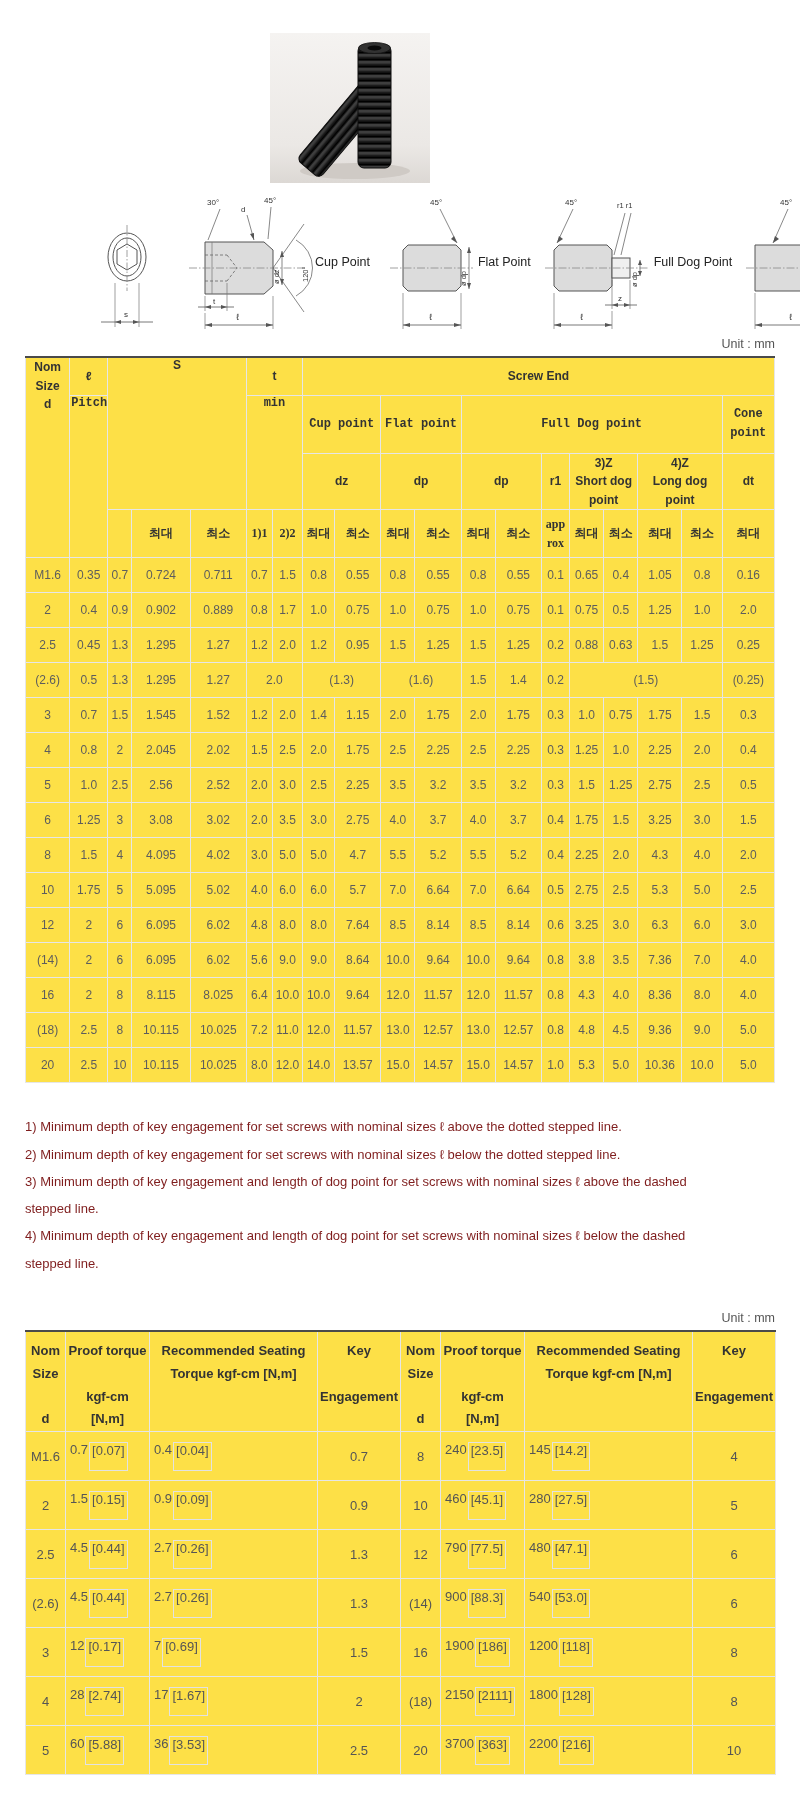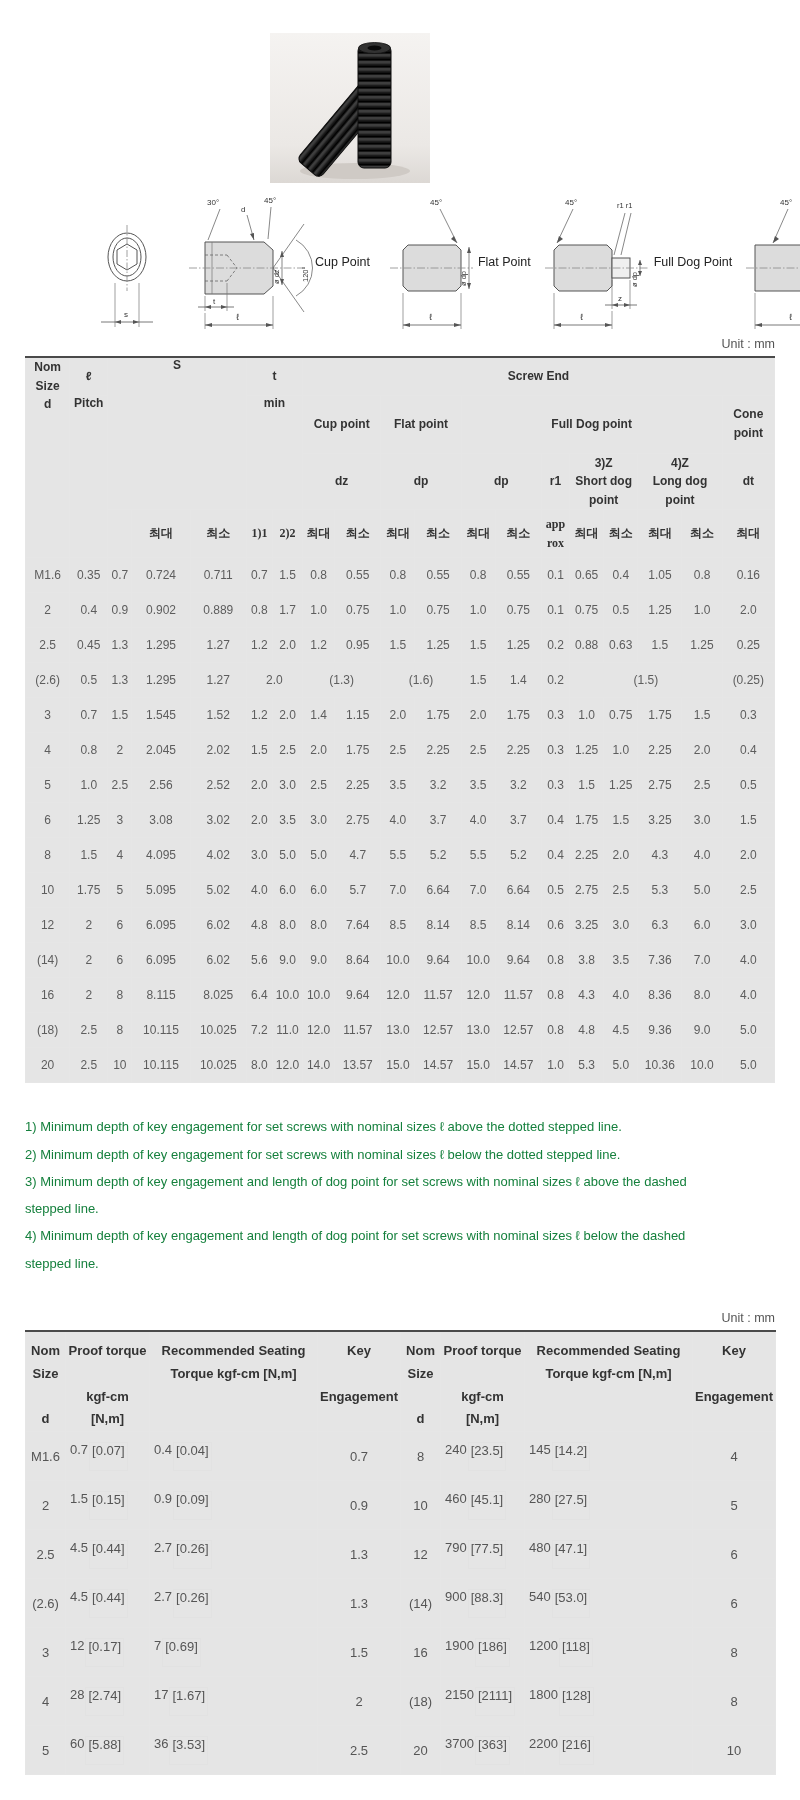--- a/index.html
+++ b/index.html
@@ -12,31 +12,31 @@
   
   .drawings{margin:4px 0 0 72px;display:flex;align-items:flex-end;gap:8px;}
   .fig{display:flex;align-items:center;}
   .fig-caption{font-size:12.5px;color:#222;height:20px;line-height:20px;white-space:nowrap;}
   svg text{font-family:"Liberation Sans","DejaVu Sans",sans-serif;}
 
   .unit{width:750px;text-align:right;font-size:12.5px;color:#555;margin:0 0 5px;}
   .unit2{margin-top:34px;}
 
   
-  table{border-collapse:collapse;table-layout:fixed;width:750px;background:#e5e5e5;padding-left:24px;}
+  table{border-collapse:collapse;table-layout:fixed;width:750px;background:#fde047;padding-left:24px;}
   table.dim{border-top:2px solid #4a4a4a;border-bottom:1px solid #c9c9c9;font-size:12px;}
   table.dim th,table.dim td{border:1px solid #e6e6e6;text-align:center;padding:0 1px;font-weight:normal;}
   table.dim th{color:#333;font-weight:bold;}
   table.dim td{color:#5d5d5d;height:34px;}
-  tr.hA{height:38px;} tr.hB{height:58px;} tr.hC{height:56px;} tr.hD{height:48px;font-family:Liberation Serif, serif;}
+  tr.hA{height:38px;} tr.hB{height:58px;font-family:Liberation Mono, monospace;} tr.hC{height:56px;} tr.hD{height:48px;font-family:Liberation Serif, serif;}
   .pre{white-space:pre-line;line-height:1.55;}
   .top{vertical-align:top;padding-top:9px;}
 
   
-  .footnotes{margin-top:30px;font-size:13px;color:#15803d;line-height:2.1;}
+  .footnotes{margin-top:30px;font-size:13px;color:#7f1d1d;line-height:2.1;}
   .footnotes p{margin:0;white-space:pre-line;}
 
   
   table.tq{border-top:2px solid #4a4a4a;border-bottom:1px solid #c9c9c9;font-size:13px;}
   table.tq th,table.tq td{border:1px solid #e6e6e6;text-align:center;padding:0 2px;}
   table.tq th{color:#333;font-weight:bold;white-space:pre-line;line-height:1.75;vertical-align:top;padding-top:8px;height:96px;box-sizing:border-box;}
   table.tq td{color:#555;height:48px;}
   table.tq td.tq-col{text-align:left;padding-left:4px;}
   .tq-num{display:inline-block;vertical-align:top;}
   .tq-box{display:inline-block;vertical-align:top;border:1px solid #e2e2e2;padding:0 2px 12px 2px;margin-left:1px;}

